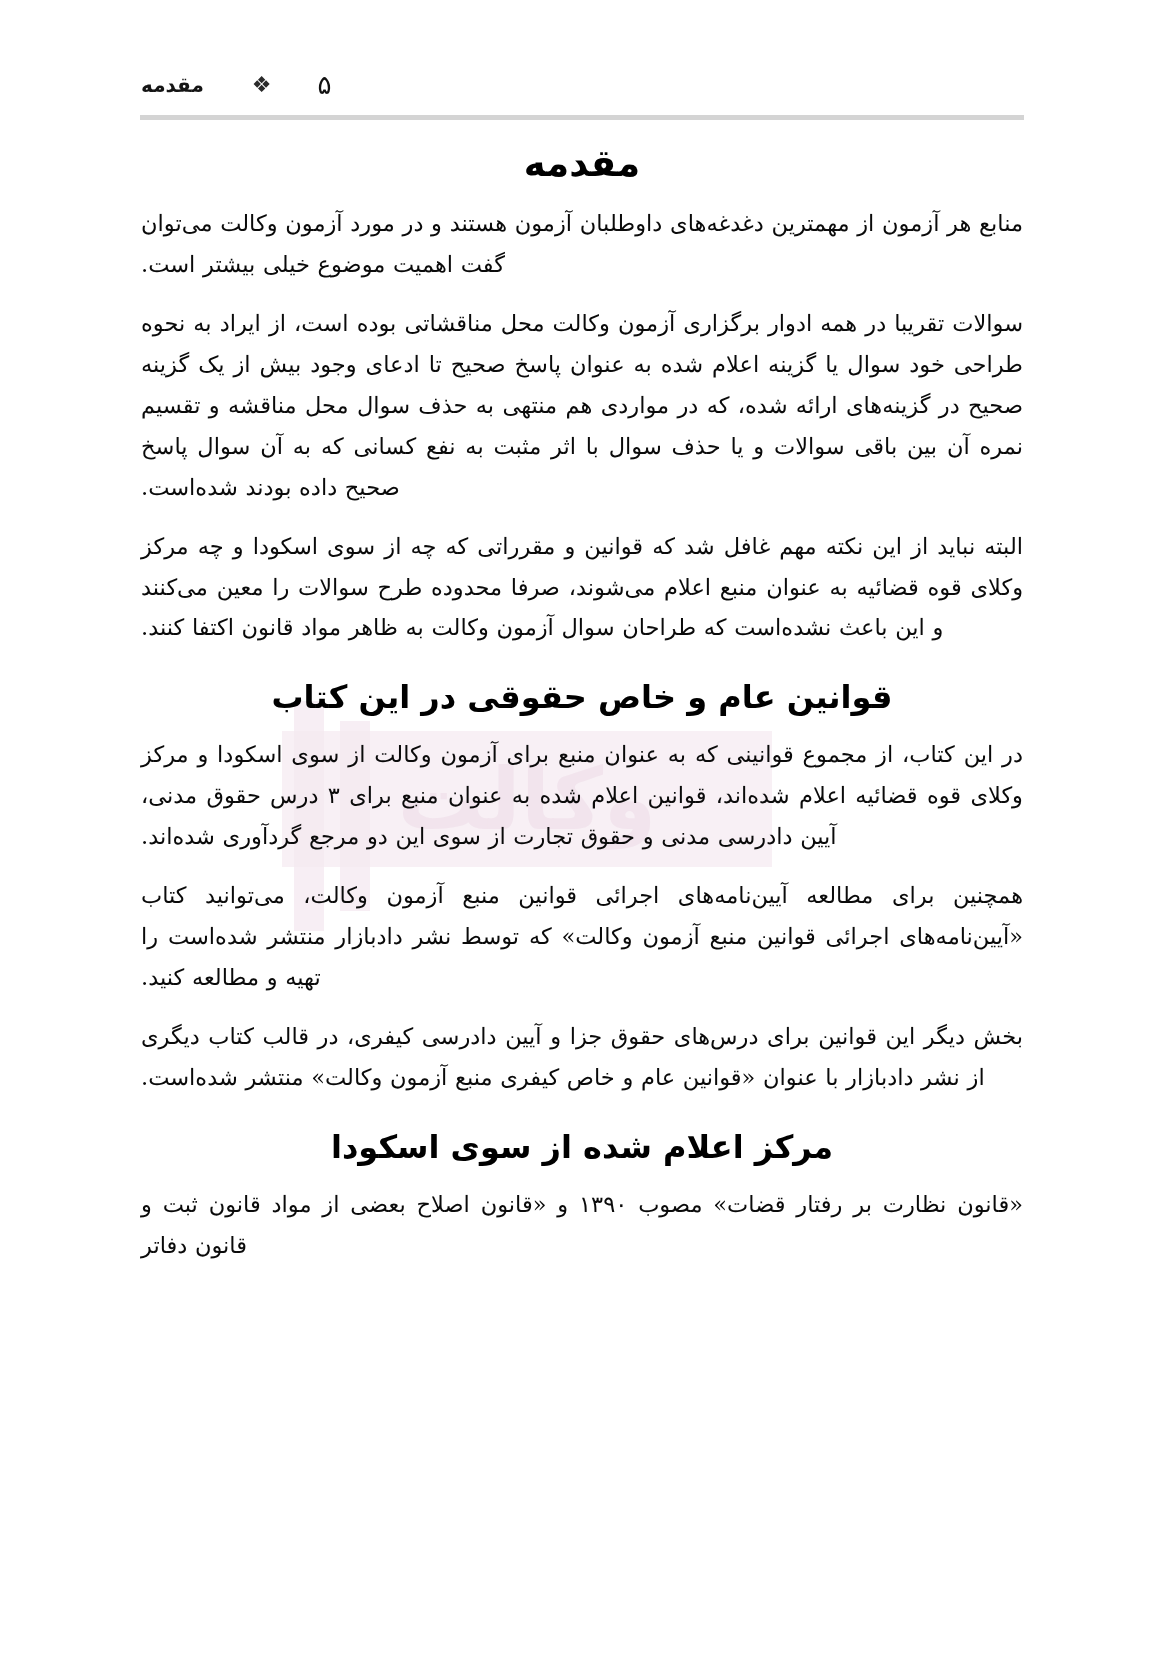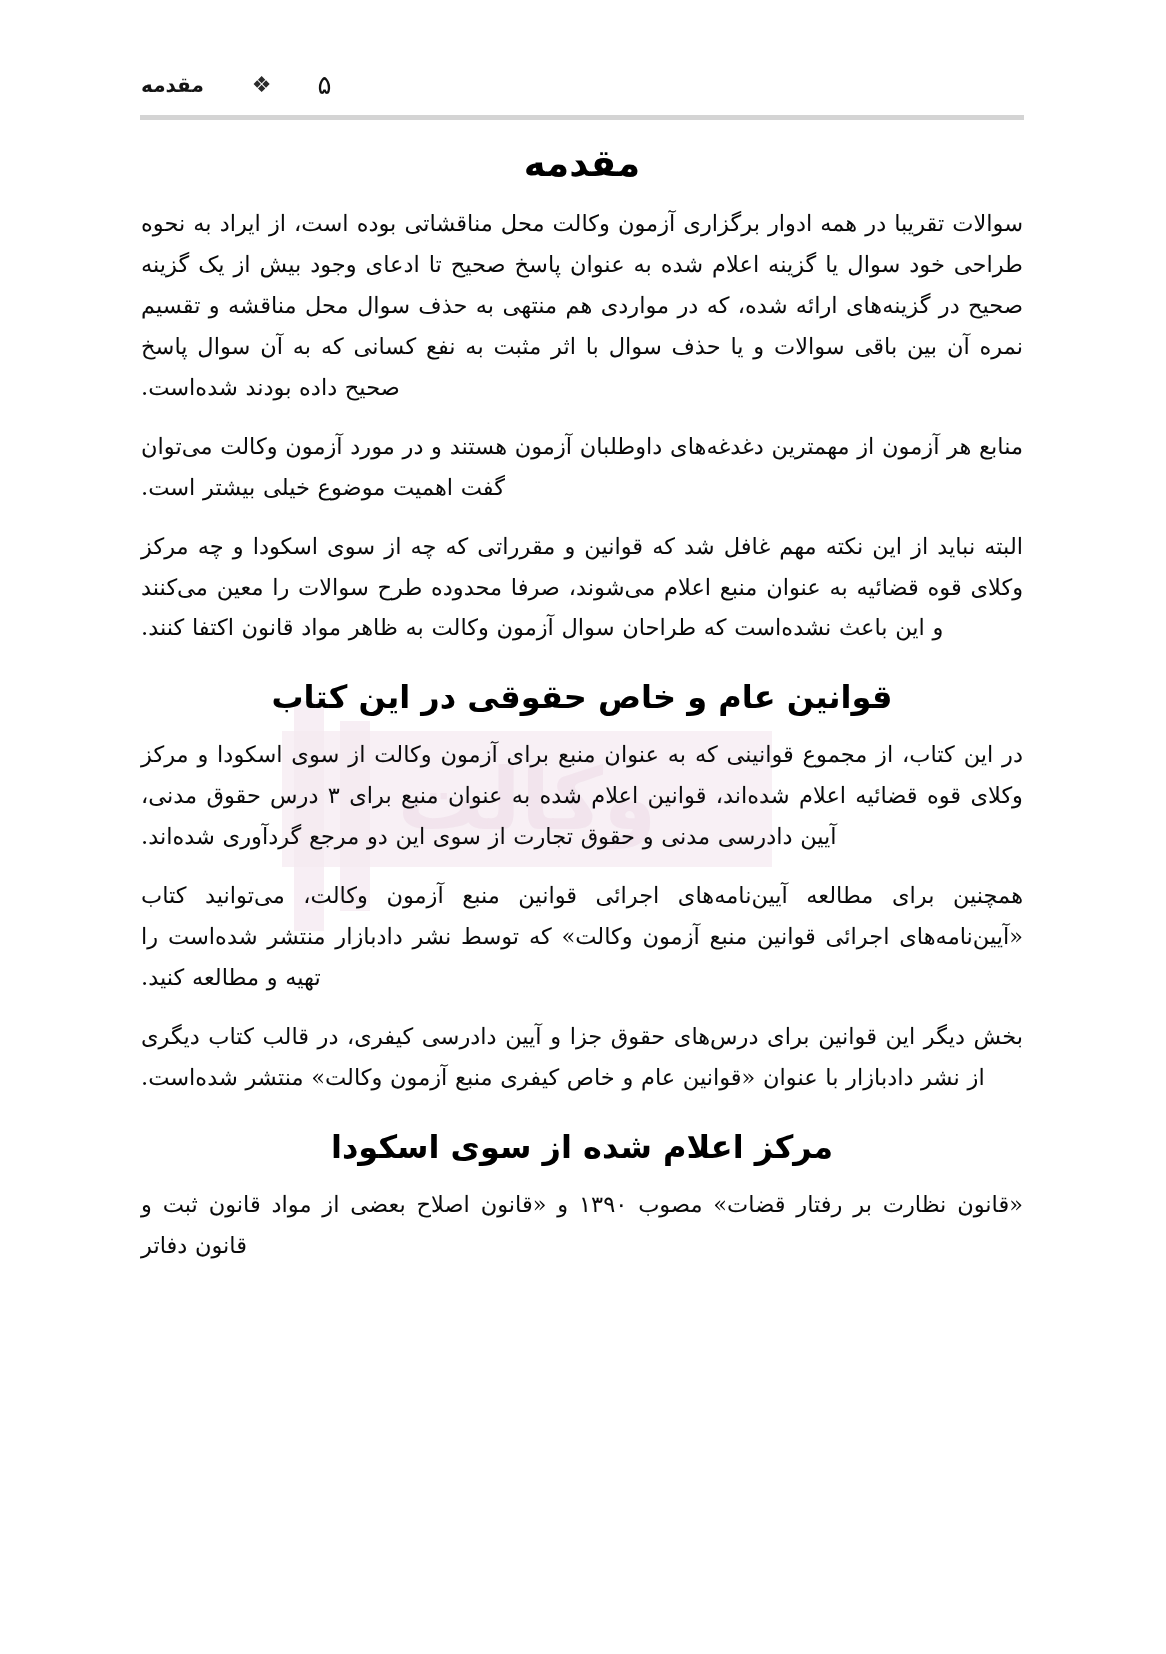--- a/index.html
+++ b/index.html
@@ -163,22 +163,22 @@
       <span class="rh-ornament">❖</span>
       <span class="rh-title">مقدمه</span>
     </div>
   </div>
   <div class="header-rule"></div>
 
   <div class="content">
 
     <h1 class="doc-title">مقدمه</h1>
 
+    <p class="body-par">منابع هر آزمون از مهمترین دغدغه‌های داوطلبان آزمون هستند و در مورد آزمون وکالت می‌توان گفت اهمیت موضوع خیلی بیشتر است.</p>
     <p class="body-par">سوالات تقریبا در همه ادوار برگزاری آزمون وکالت محل مناقشاتی بوده است، از ایراد به نحوه طراحی خود سوال یا گزینه اعلام شده به عنوان پاسخ صحیح تا ادعای وجود بیش از یک گزینه صحیح در گزینه‌های ارائه شده، که در مواردی هم منتهی به حذف سوال محل مناقشه و تقسیم نمره آن بین باقی سوالات و یا حذف سوال با اثر مثبت به نفع کسانی که به آن سوال پاسخ صحیح داده بودند شده‌است.</p>
-    <p class="body-par">منابع هر آزمون از مهمترین دغدغه‌های داوطلبان آزمون هستند و در مورد آزمون وکالت می‌توان گفت اهمیت موضوع خیلی بیشتر است.</p>
     <p class="body-par">البته نباید از این نکته مهم غافل شد که قوانین و مقرراتی که چه از سوی اسکودا و چه مرکز وکلای قوه قضائیه به عنوان منبع اعلام می‌شوند، صرفا محدوده طرح سوالات را معین می‌کنند و این باعث نشده‌است که طراحان سوال آزمون وکالت به ظاهر مواد قانون اکتفا کنند.</p>
 
     <h2 class="section-heading">قوانین عام و خاص حقوقی در این کتاب</h2>
 
     <p class="body-par">در این کتاب، از مجموع قوانینی که به عنوان منبع برای آزمون وکالت از سوی اسکودا و مرکز وکلای قوه قضائیه اعلام شده‌اند، قوانین اعلام شده به عنوان منبع برای ۳ درس حقوق مدنی، آیین دادرسی مدنی و حقوق تجارت از سوی این دو مرجع گردآوری شده‌اند.</p>
     <p class="body-par">همچنین برای مطالعه آیین‌نامه‌های اجرائی قوانین منبع آزمون وکالت، می‌توانید کتاب «آیین‌نامه‌های اجرائی قوانین منبع آزمون وکالت» که توسط نشر دادبازار منتشر شده‌است را تهیه و مطالعه کنید.</p>
     <p class="body-par">بخش دیگر این قوانین برای درس‌های حقوق جزا و آیین دادرسی کیفری، در قالب کتاب دیگری از نشر دادبازار با عنوان «قوانین عام و خاص کیفری منبع آزمون وکالت» منتشر شده‌است.</p>
 
     <h2 class="section-heading">مرکز اعلام شده از سوی اسکودا</h2>
 

